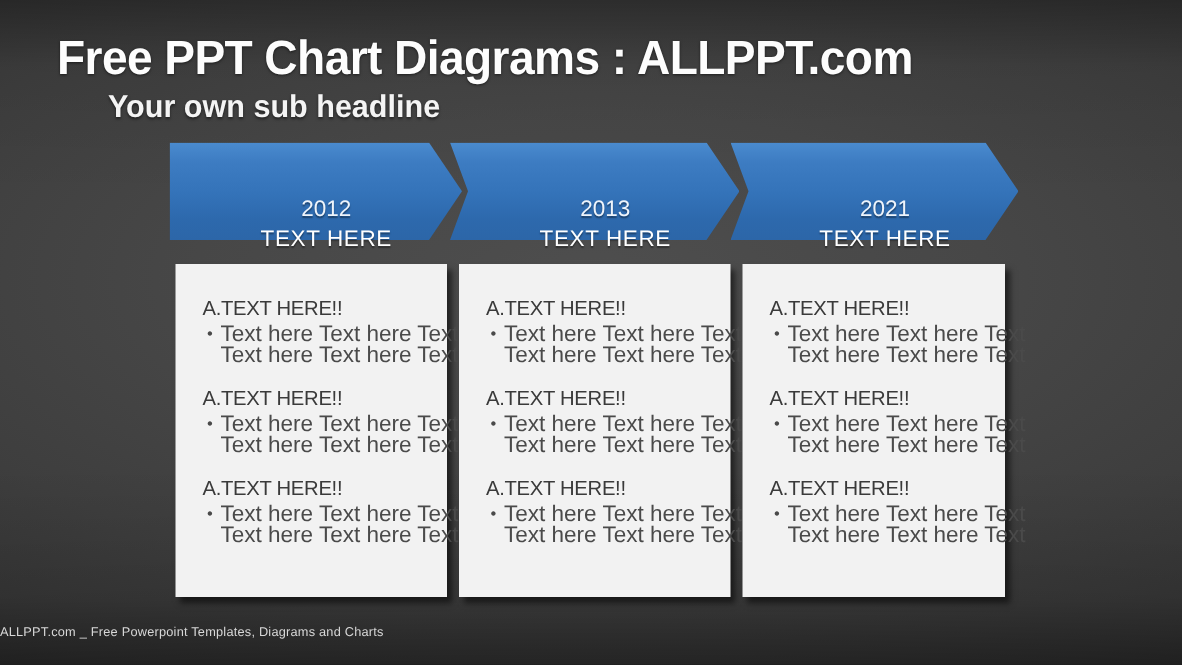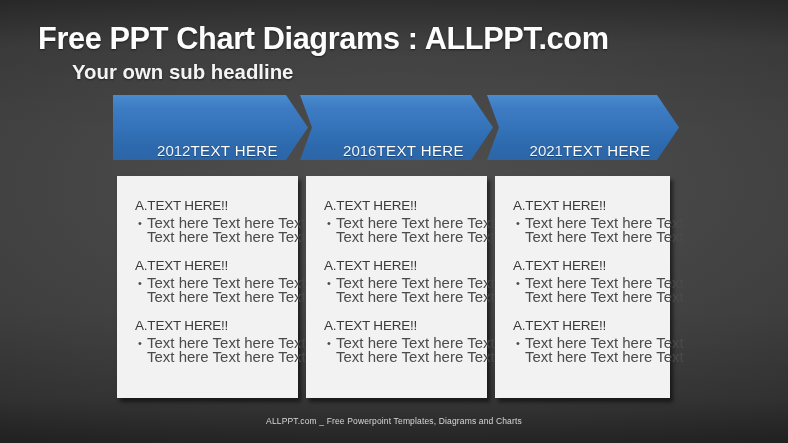--- a/index.html
+++ b/index.html
@@ -93,21 +93,21 @@
   .chev.c1 .shape {
     clip-path: polygon(0 0, calc(100% - 22px) 0, 100% 50%, calc(100% - 22px) 100%, 0 100%);
   }
   .chev.c2 .shape, .chev.c3 .shape {
     clip-path: polygon(0 0, calc(100% - 22px) 0, 100% 50%, calc(100% - 22px) 100%, 0 100%, 12px 50%);
   }
   .chev-labels {
     position: absolute;
     inset: 0;
     display: flex;
-    flex-direction: row;
+    flex-direction: column;
     align-items: center;
     justify-content: center;
     padding-left: 14px;
     box-sizing: border-box;
     margin-top: 45px;
   }
   .chev-year {
     font-size: 15px;
     line-height: 19px;
     color: #eef4fb;
@@ -177,21 +177,20 @@
     color: #4a4a4a;
     white-space: nowrap;
   }
 
   
   .footer {
     position: absolute;
     left: 0;
     right: 0;
     top: 416px;
-    text-align: center;
     font-size: 8.5px;
     color: #d8d8d8;
     letter-spacing: 0.15px;
   }
 </style>
 </head>
 <body>
 
 <div class="slide">
 
@@ -204,21 +203,21 @@
       <div class="shape"></div>
       <div class="chev-labels">
         <div class="chev-year">2012</div>
         <div class="chev-text">TEXT HERE</div>
       </div>
     </div>
 
     <div class="chev c2">
       <div class="shape"></div>
       <div class="chev-labels">
-        <div class="chev-year">2016</div>
+        <div class="chev-year">2013</div>
         <div class="chev-text">TEXT HERE</div>
       </div>
     </div>
 
     <div class="chev c3">
       <div class="shape"></div>
       <div class="chev-labels">
         <div class="chev-year">2021</div>
         <div class="chev-text">TEXT HERE</div>
       </div>

